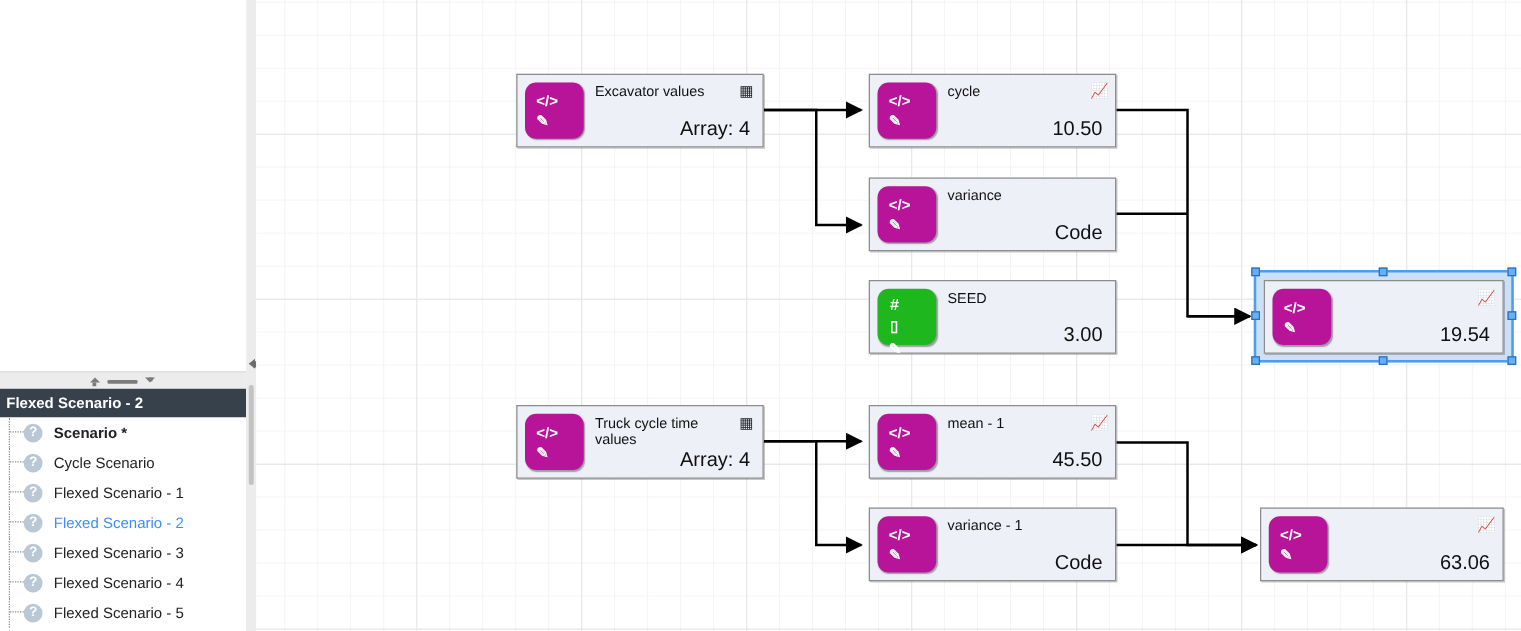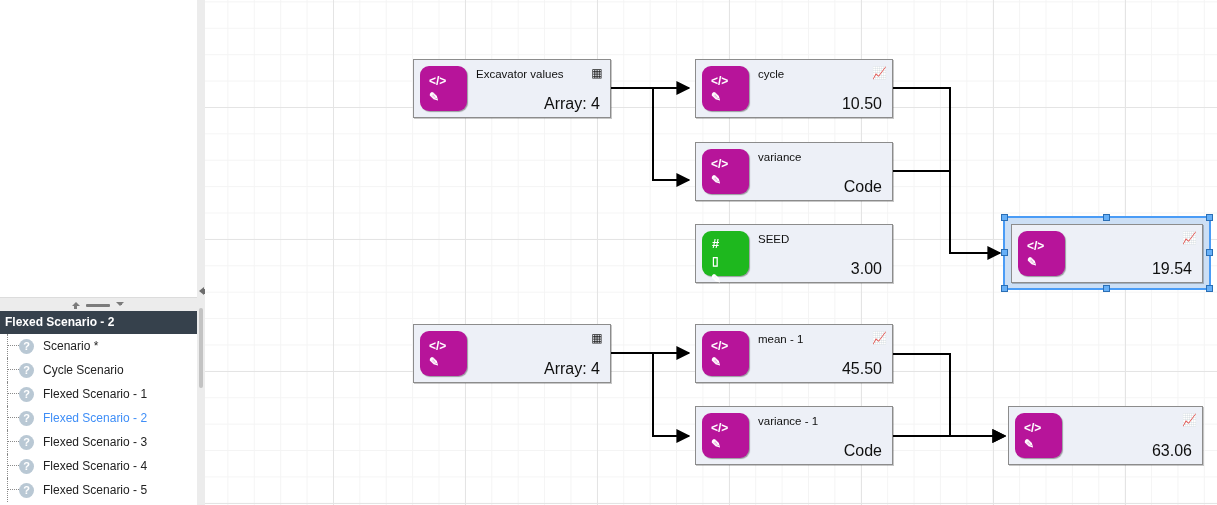--- a/index.html
+++ b/index.html
@@ -120,21 +120,21 @@
     color: #ffffff;
     font-size: 11px;
     font-weight: bold;
     line-height: 15px;
     text-align: center;
     flex: 0 0 auto;
   }
   .tree-label {
     margin-left: 9px;
   }
-  .tree-label.bold { font-weight: normal; }
+  .tree-label.bold { font-weight: bold; }
   .tree-label.selected { color: #3f8ef7; }
 
   #panel-edge {
     position: absolute;
     left: 197px; top: 0;
     width: 8px; height: 505px;
     background: #ececec;
   }
   #collapse-arrow {
     position: absolute;
@@ -415,20 +415,21 @@
       </div>
       <div class="node-badge">📈</div>
       <div class="node-value">19.54</div>
     </div>
 
     <div class="node" style="left:208px; top:324px; width:198px; height:59px;">
       <div class="node-icon magenta">
         <span class="glyph code">&lt;/&gt;</span>
         <span class="glyph pen">✎</span>
       </div>
+      <div class="node-title">Truck cycle time values</div>
       <div class="node-badge">▦</div>
       <div class="node-value">Array:  4</div>
     </div>
 
     <div class="node" style="left:490px; top:324px; width:198px; height:59px;">
       <div class="node-icon magenta">
         <span class="glyph code">&lt;/&gt;</span>
         <span class="glyph pen">✎</span>
       </div>
       <div class="node-title">mean - 1</div>

